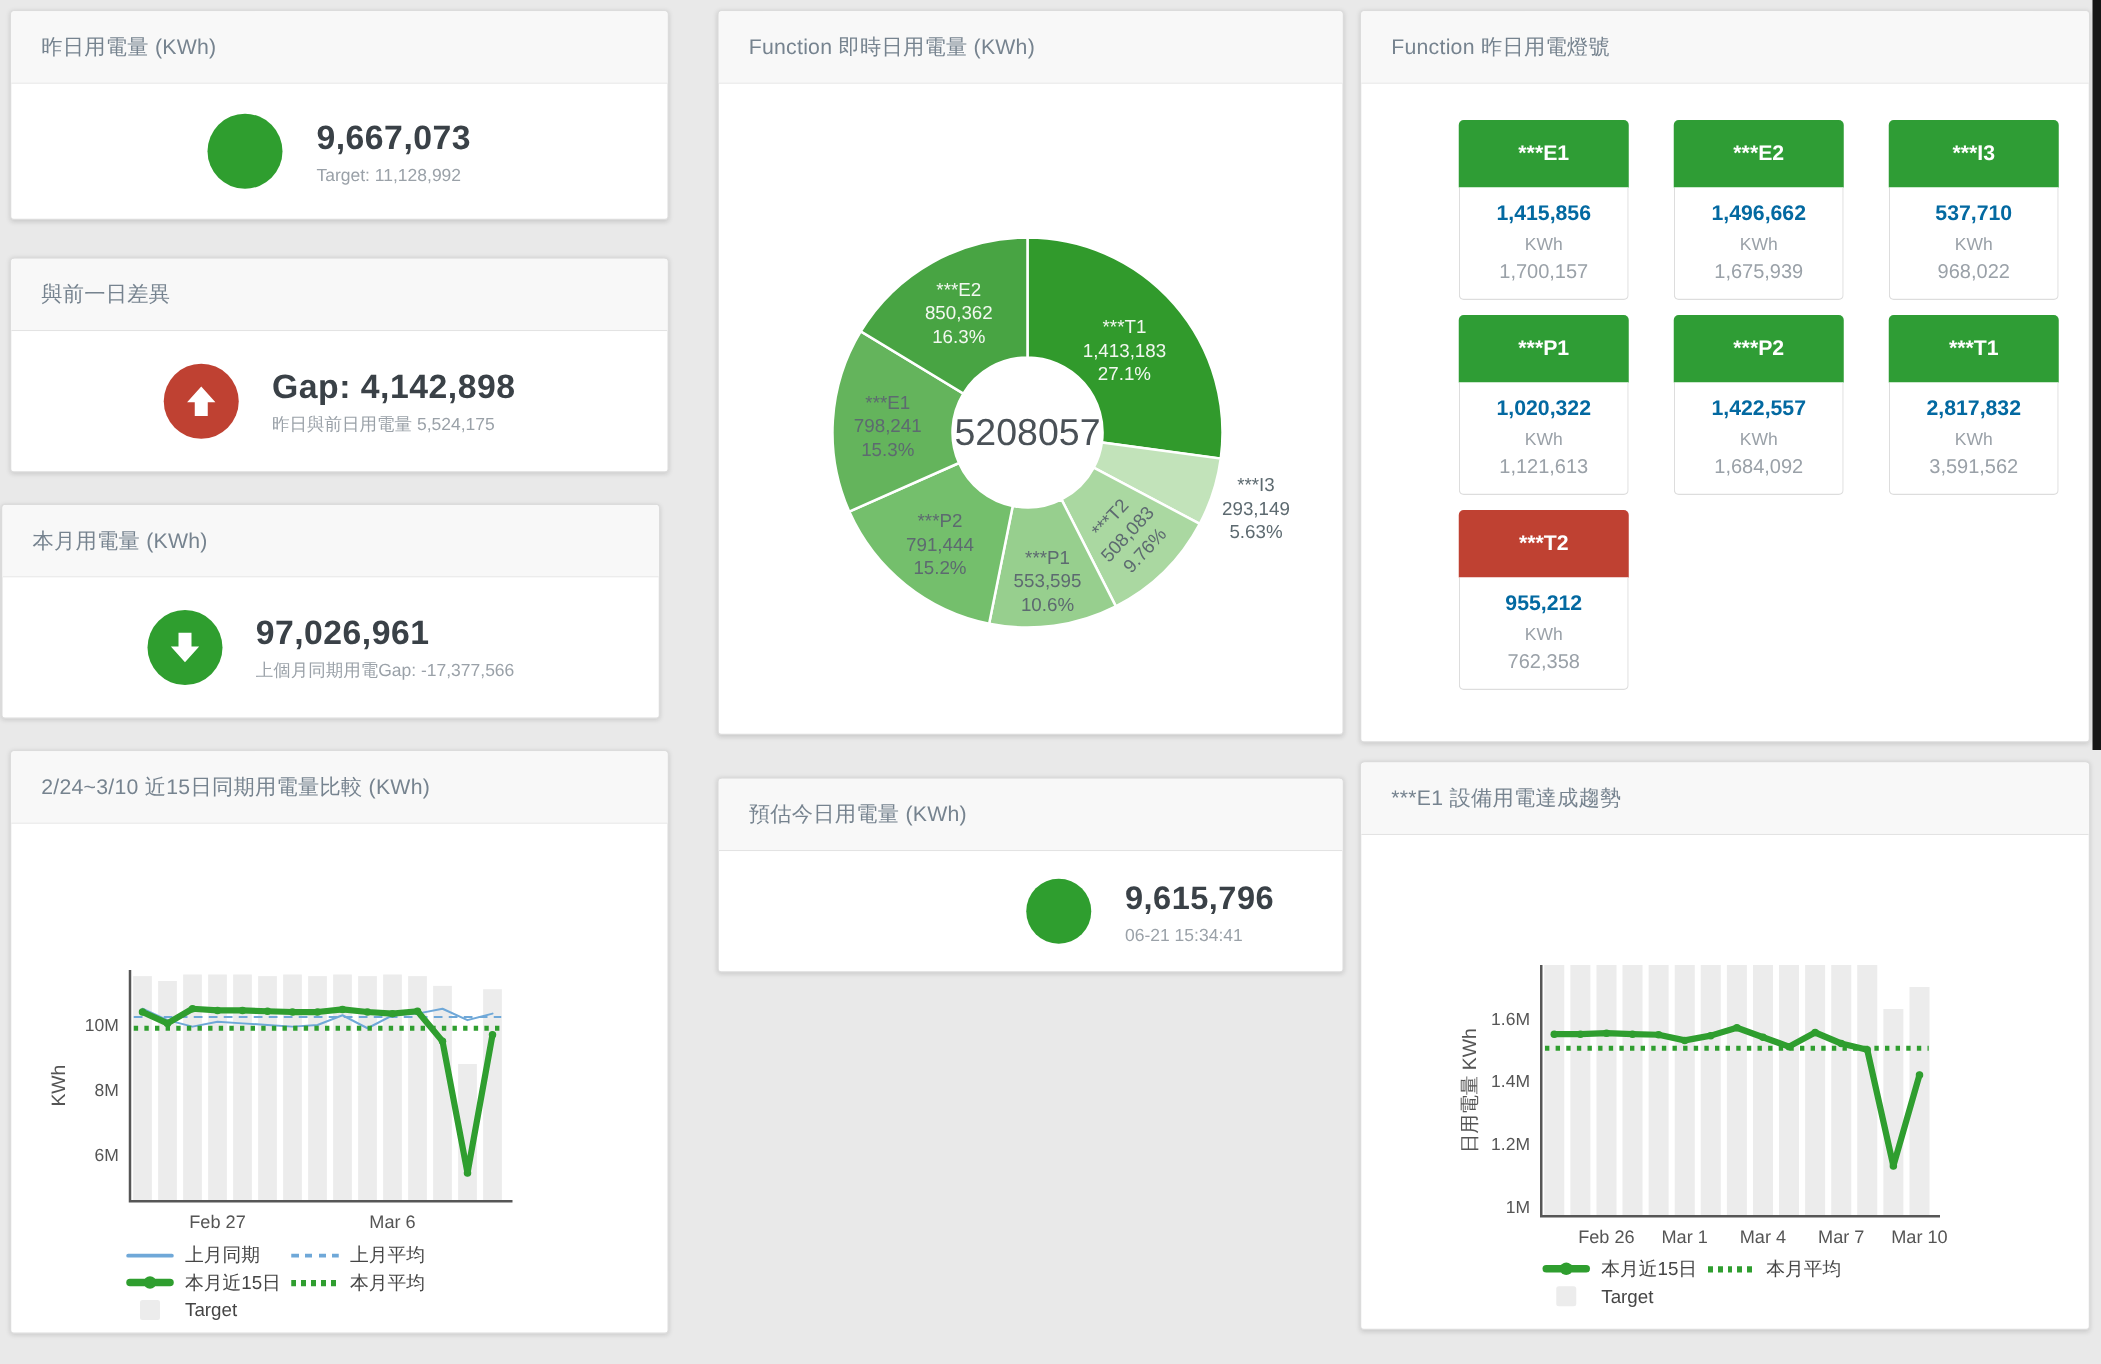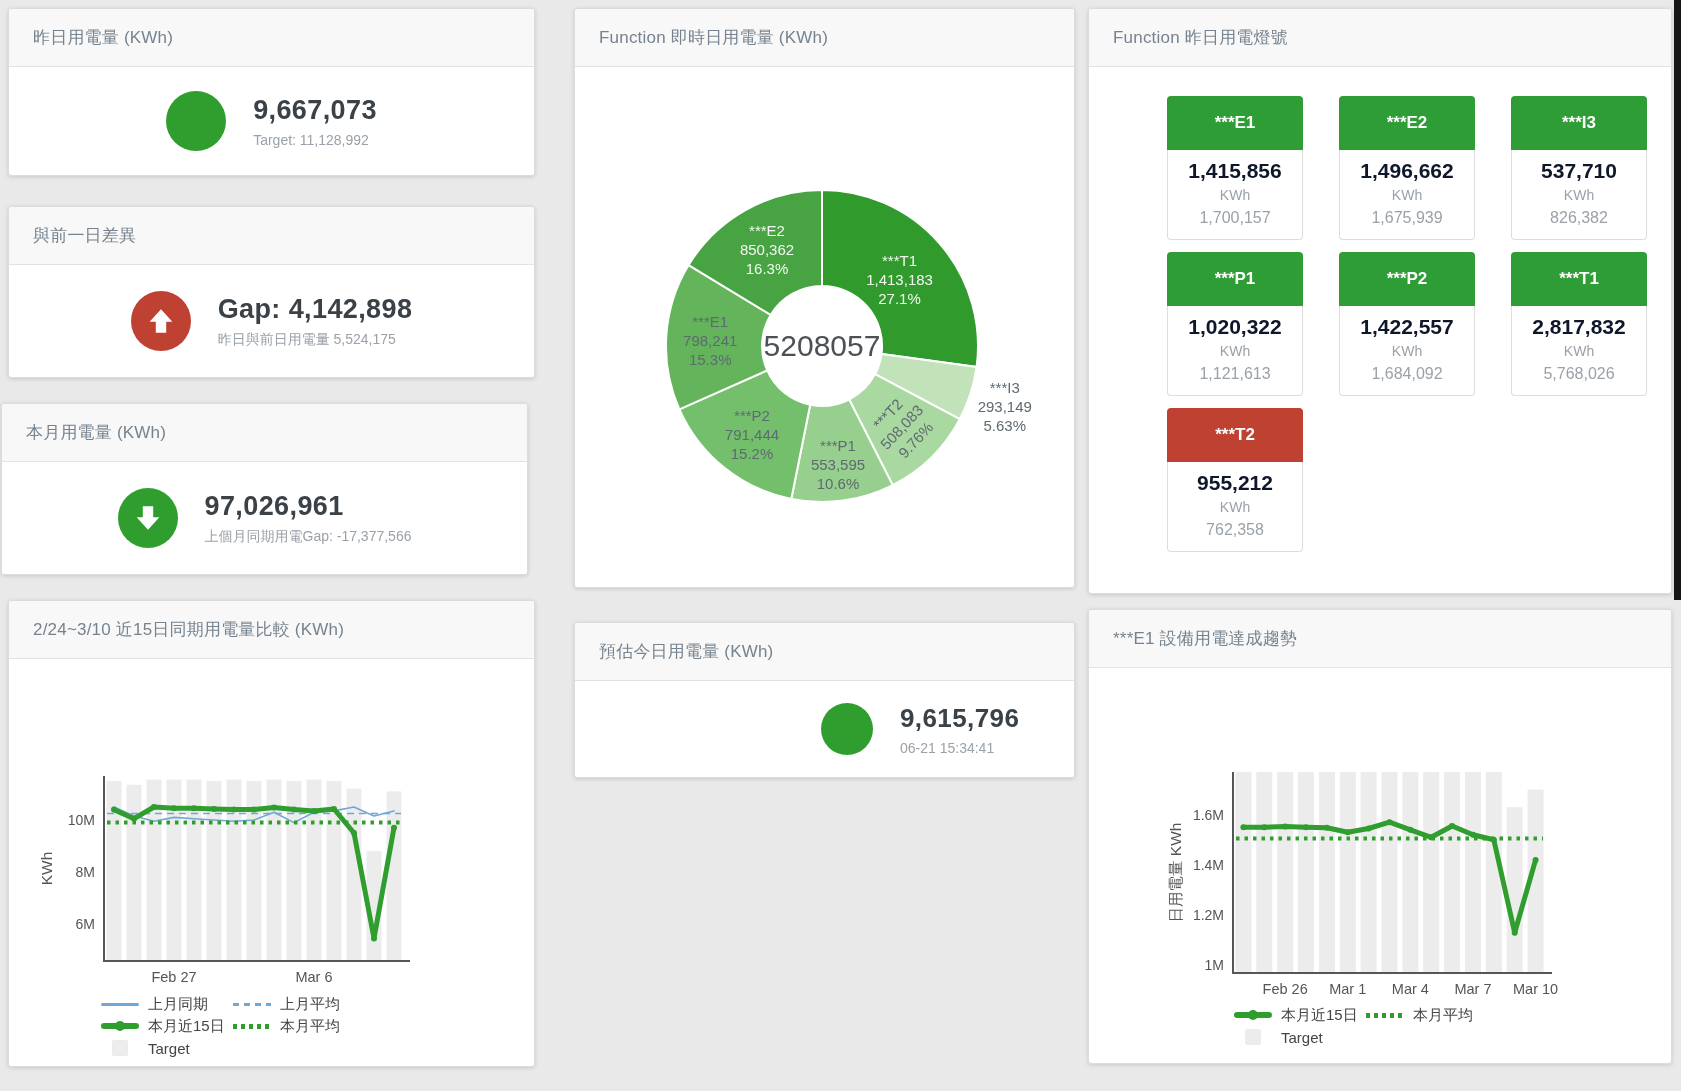--- a/index.html
+++ b/index.html
@@ -29,21 +29,21 @@
   .stat-sub{font-size:14px;color:#9aa1a8;margin-top:6px;}
   #p-forecast .stat{justify-content:flex-start;padding-left:246px;}
 
   
   #tiles{position:absolute;left:78px;top:29px;width:482px;display:flex;flex-wrap:wrap;gap:12px 36px;}
   .tile{width:136px;}
   .tile-head{height:54px;border-radius:4px 4px 0 0;display:flex;align-items:center;justify-content:center;
     color:#fff;font-weight:bold;font-size:17px;}
   .tile-body{border:1px solid #dddddd;border-top:none;border-radius:0 0 4px 4px;
     text-align:center;padding:7px 0 9px;background:#fff;}
-  .tile-value{font-size:21px;font-weight:bold;color:#0f172a;line-height:28px;}
+  .tile-value{font-size:17px;font-weight:bold;color:#0369a1;line-height:28px;}
   .tile-unit{font-size:14px;color:#9aa1a8;line-height:21px;}
   .tile-target{font-size:16px;color:#9aa1a8;line-height:24px;}
 
   .chart-svg{position:absolute;left:0;top:0;}
   svg text{font-family:"Liberation Sans","DejaVu Sans",sans-serif;}
 
   
   .legend{position:absolute;font-size:15px;color:#454545;}
   .legend-row{display:flex;align-items:center;height:22px;}
   .legend-item{display:flex;align-items:center;gap:9px;min-width:132px;}
@@ -253,21 +253,21 @@
             <div class="tile-value">1,496,662</div>
             <div class="tile-unit">KWh</div>
             <div class="tile-target">1,675,939</div>
           </div>
         </div>
         <div class="tile">
           <div class="tile-head" style="background:#2f9d35">***I3</div>
           <div class="tile-body">
             <div class="tile-value">537,710</div>
             <div class="tile-unit">KWh</div>
-            <div class="tile-target">826,382</div>
+            <div class="tile-target">968,022</div>
           </div>
         </div>
         <div class="tile">
           <div class="tile-head" style="background:#2f9d35">***P1</div>
           <div class="tile-body">
             <div class="tile-value">1,020,322</div>
             <div class="tile-unit">KWh</div>
             <div class="tile-target">1,121,613</div>
           </div>
         </div>
@@ -277,21 +277,21 @@
             <div class="tile-value">1,422,557</div>
             <div class="tile-unit">KWh</div>
             <div class="tile-target">1,684,092</div>
           </div>
         </div>
         <div class="tile">
           <div class="tile-head" style="background:#2f9d35">***T1</div>
           <div class="tile-body">
             <div class="tile-value">2,817,832</div>
             <div class="tile-unit">KWh</div>
-            <div class="tile-target">5,768,026</div>
+            <div class="tile-target">3,591,562</div>
           </div>
         </div>
         <div class="tile">
           <div class="tile-head" style="background:#bf4132">***T2</div>
           <div class="tile-body">
             <div class="tile-value">955,212</div>
             <div class="tile-unit">KWh</div>
             <div class="tile-target">762,358</div>
           </div>
         </div>

